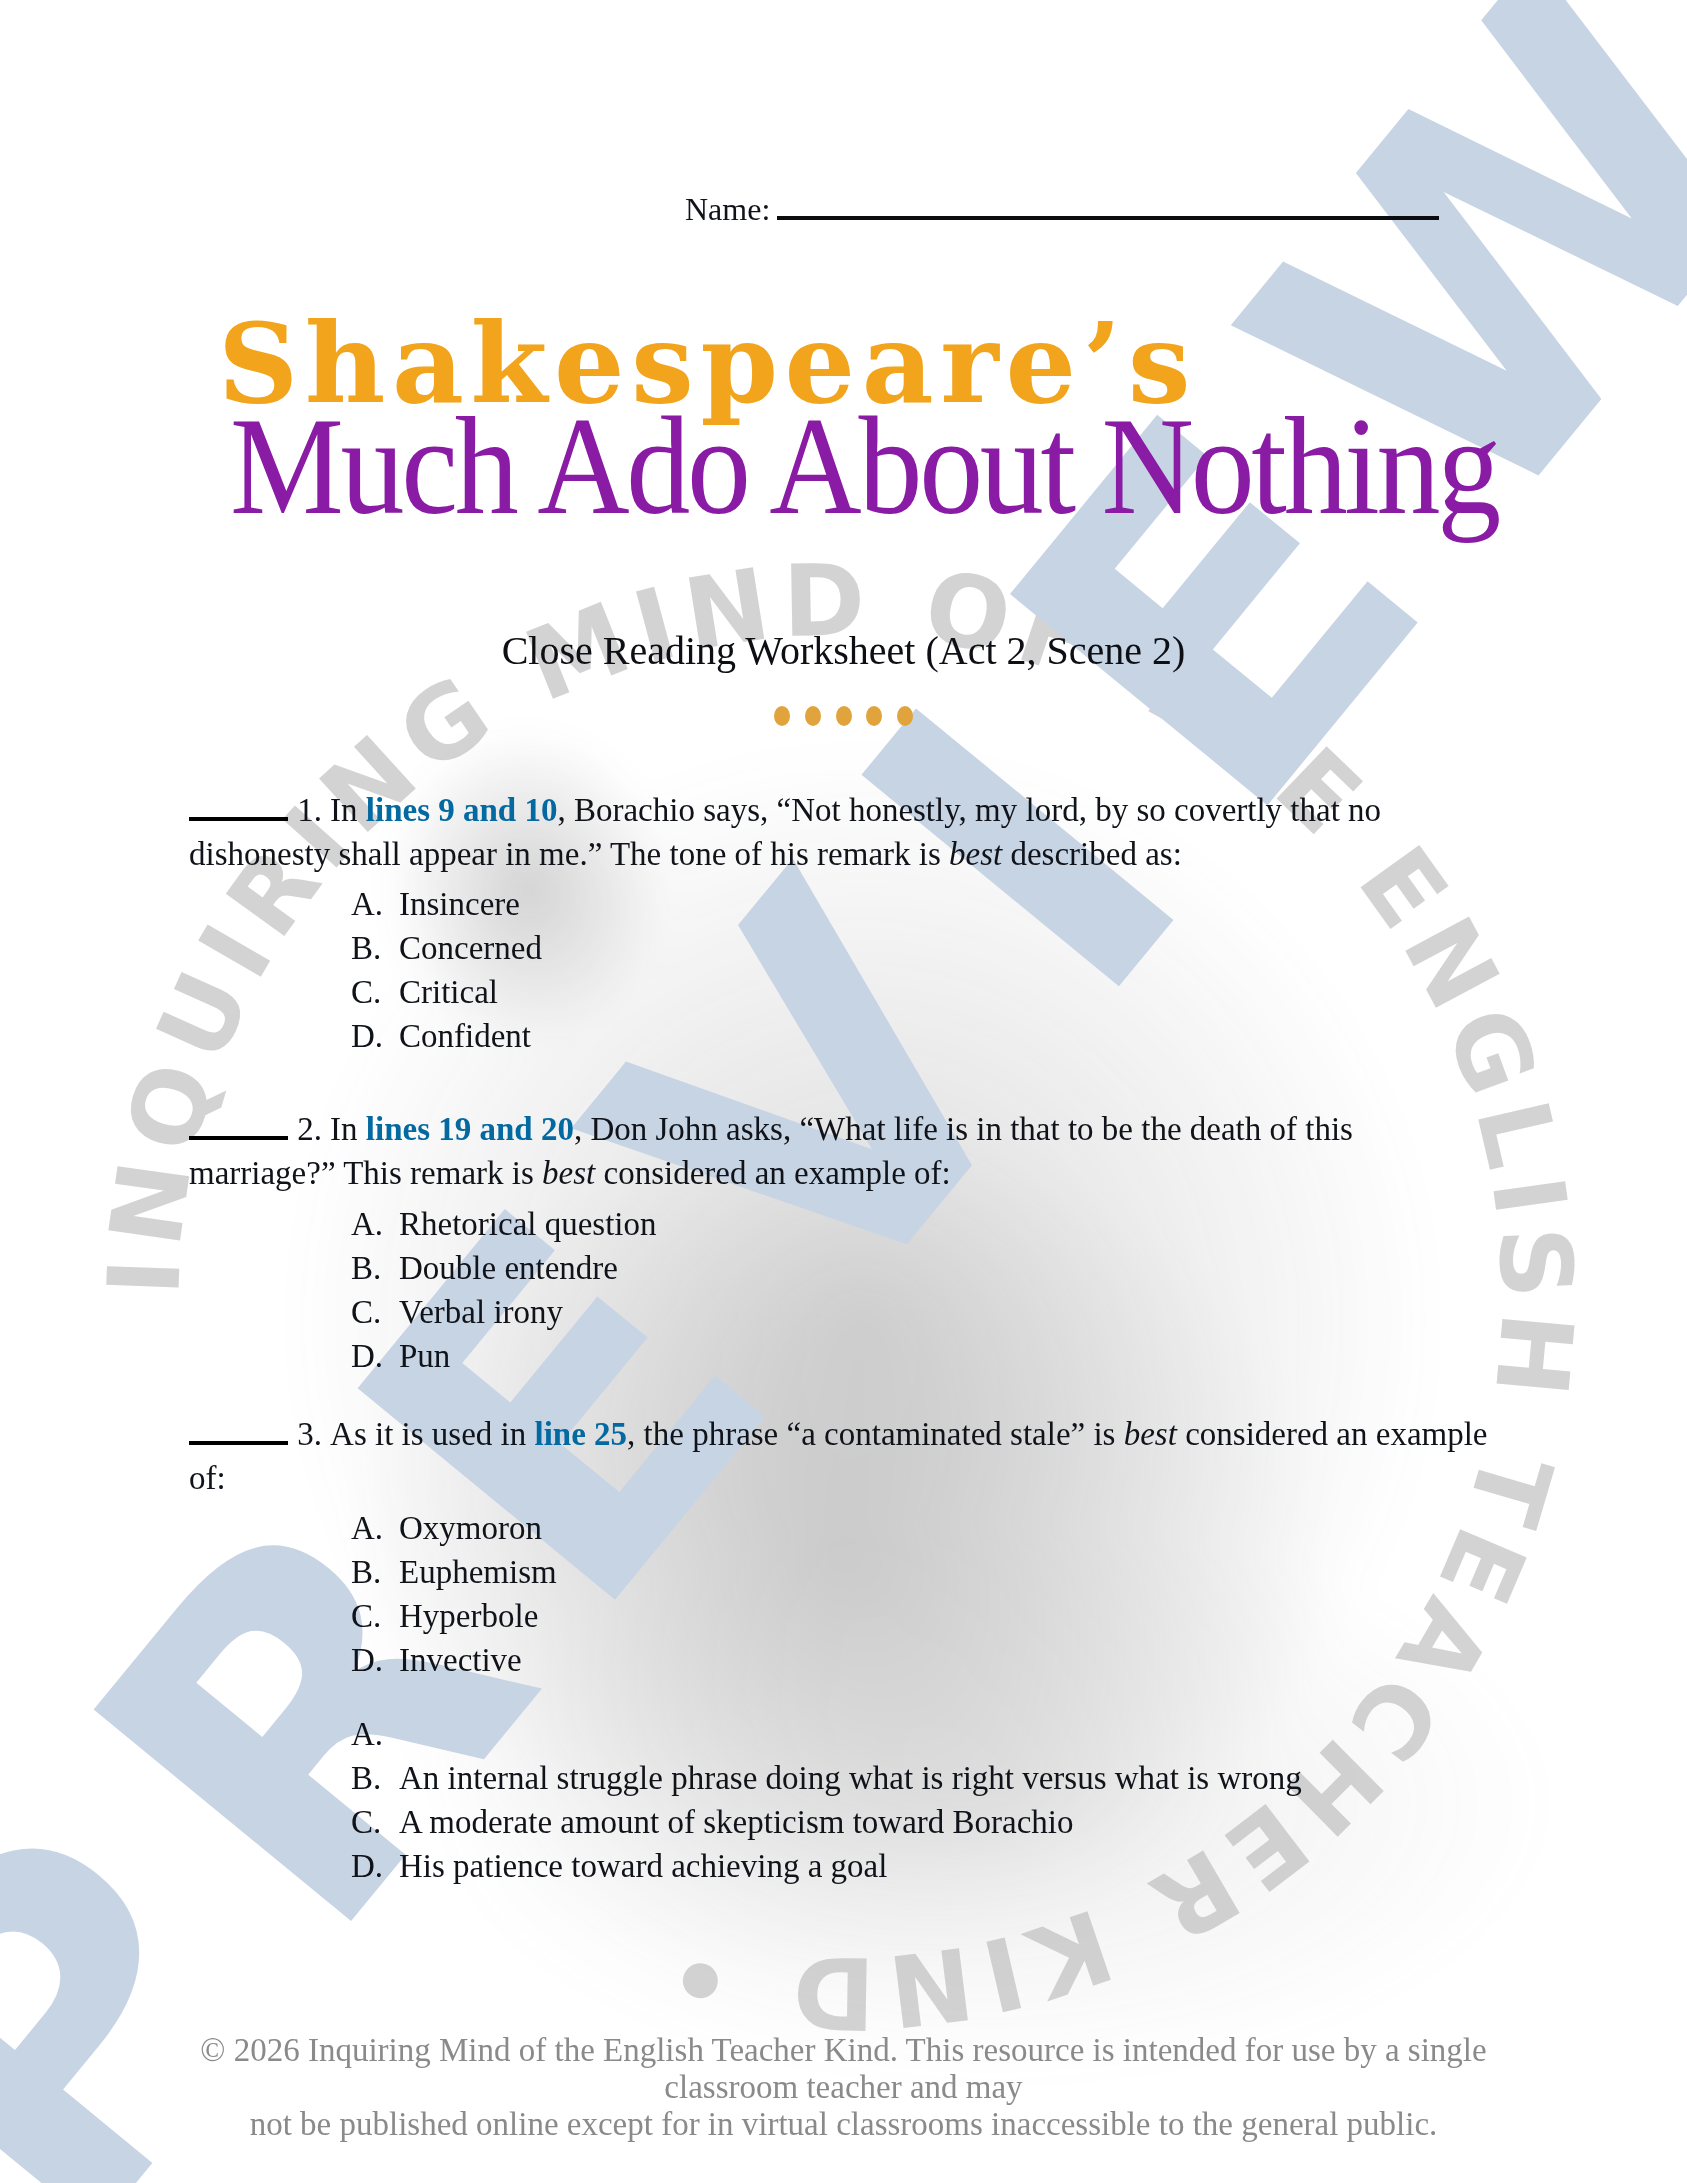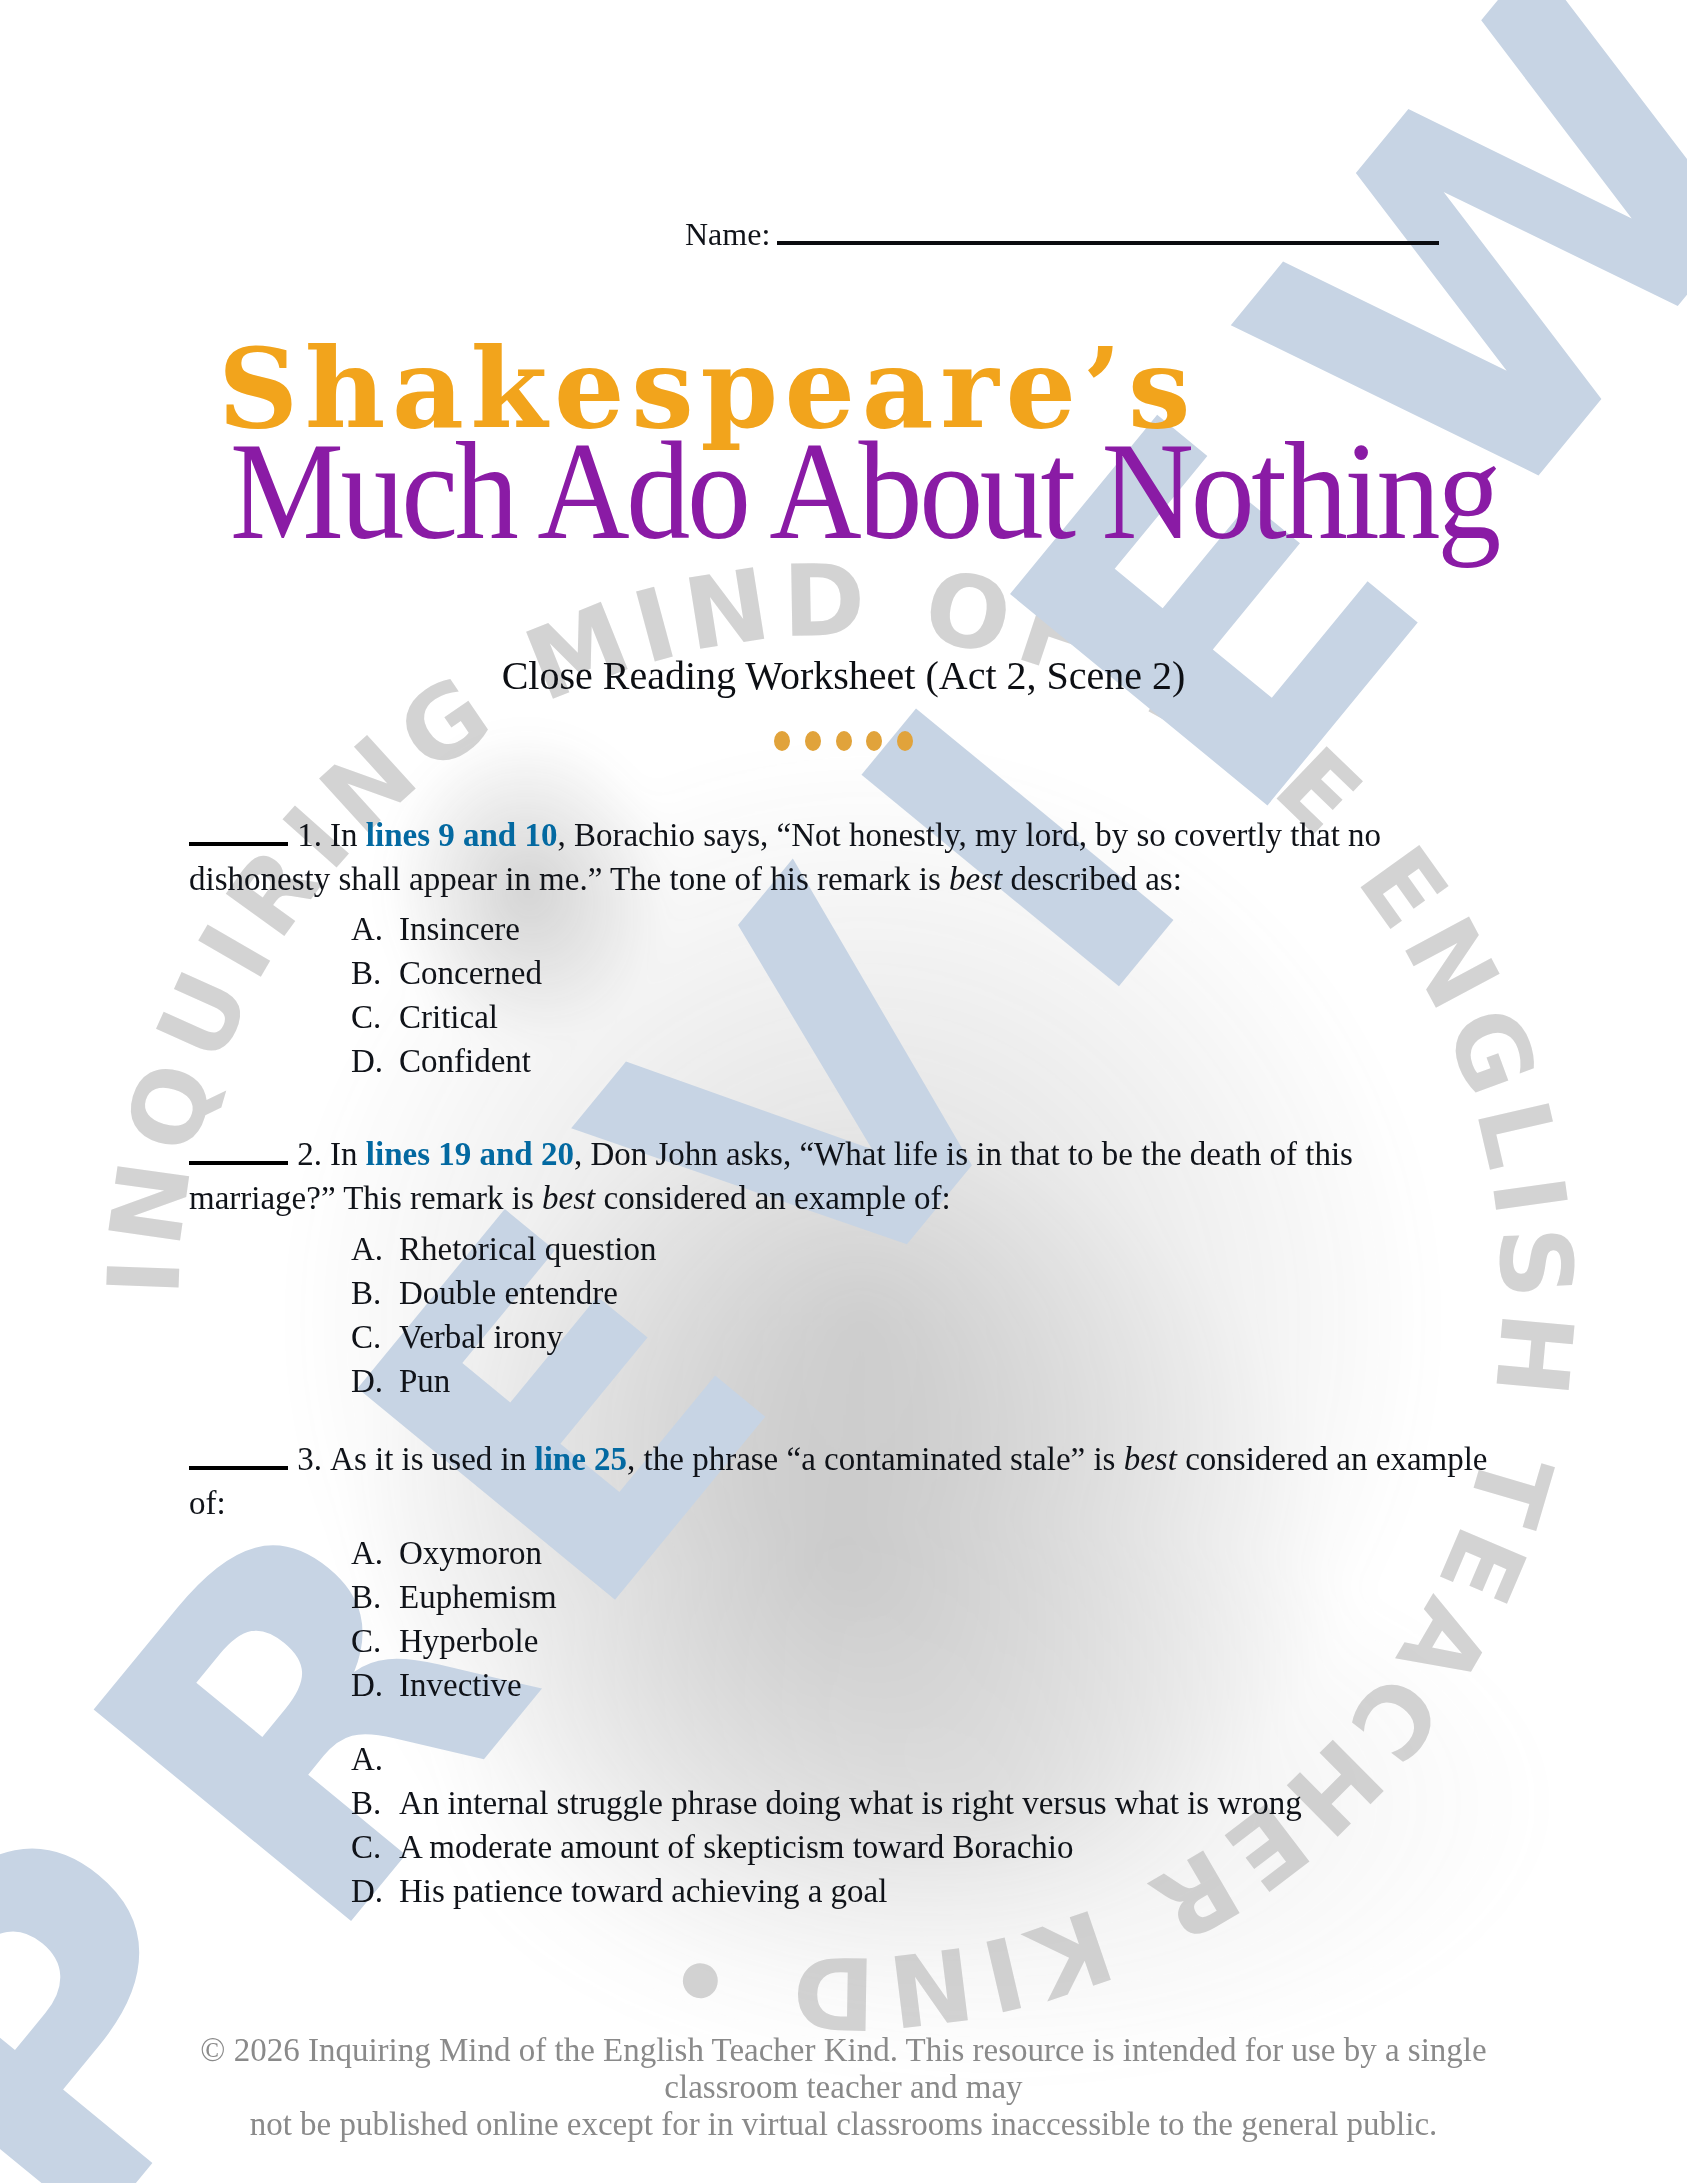--- a/index.html
+++ b/index.html
@@ -24,21 +24,21 @@
     font-size:150px; letter-spacing:15px; fill:#b9b9b9;}
   
   .preview-wm{
     position:absolute; left:834px; top:1085px; z-index:3;
     transform:translate(-50%,-50%) rotate(-50.6deg);
     font-family:"DejaVu Sans", sans-serif; font-weight:700;
     font-size:457px; letter-spacing:.14em; color:#c7d4e4;
     white-space:nowrap; line-height:1;
   }
   
-  .content{position:absolute; inset:0; z-index:4; padding:189px 189px 12px 189px; box-sizing:border-box;margin-top:25px;}
+  .content{position:absolute; inset:0; z-index:4; padding:189px 189px 12px 189px; box-sizing:border-box;}
   .name-row{display:flex; align-items:baseline; margin-left:496px; width:754px;
     font-size:32px;}
   .name-line{flex:1; border-bottom:4.6px solid #0b0c10; height:26.5px; margin-left:6.6px;}
   .script-title{
     margin-top:36px; text-align:center; transform:translateX(-136px);
     font-family:"DejaVu Serif", serif; font-weight:700;
     font-size:111px; line-height:198px; color:#f2a41c; letter-spacing:6.6px;
   }
   .main-title{
     margin-top:-65px; text-align:right; line-height:139px;

